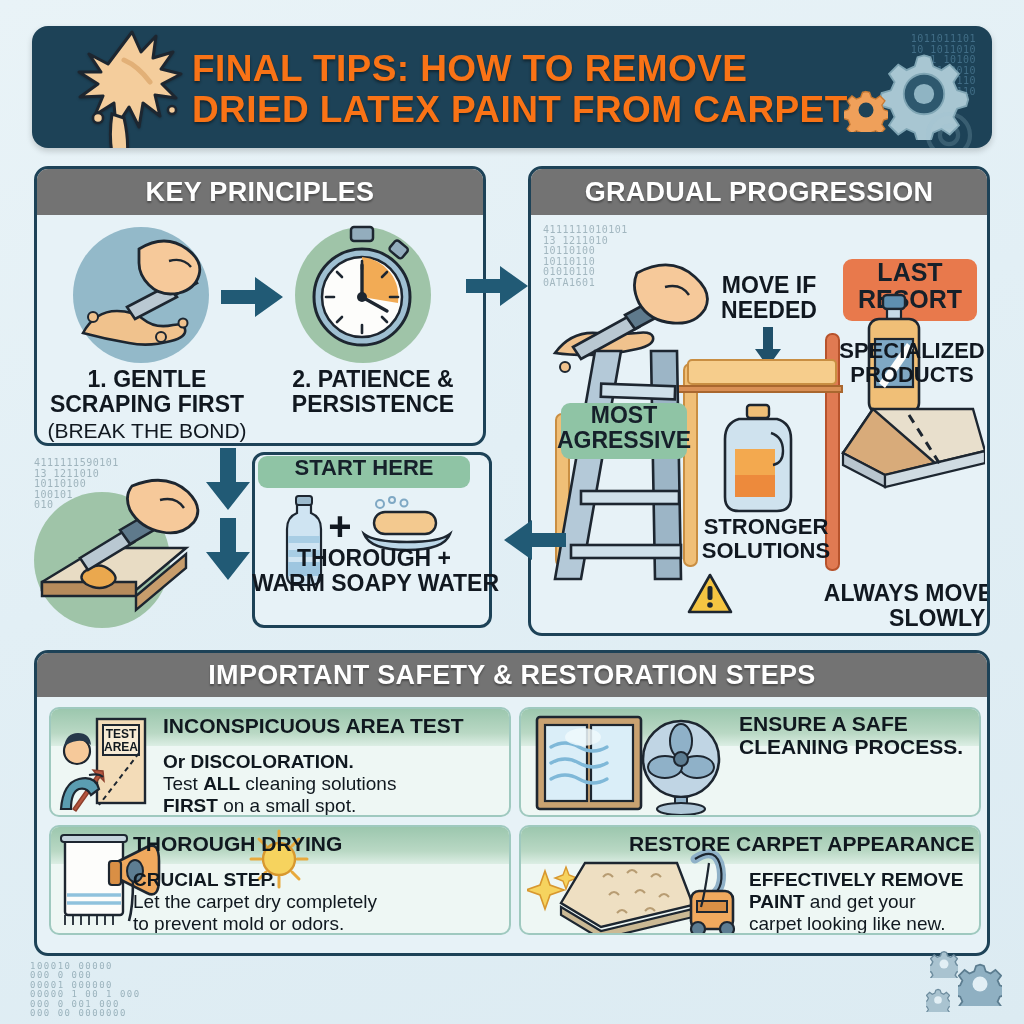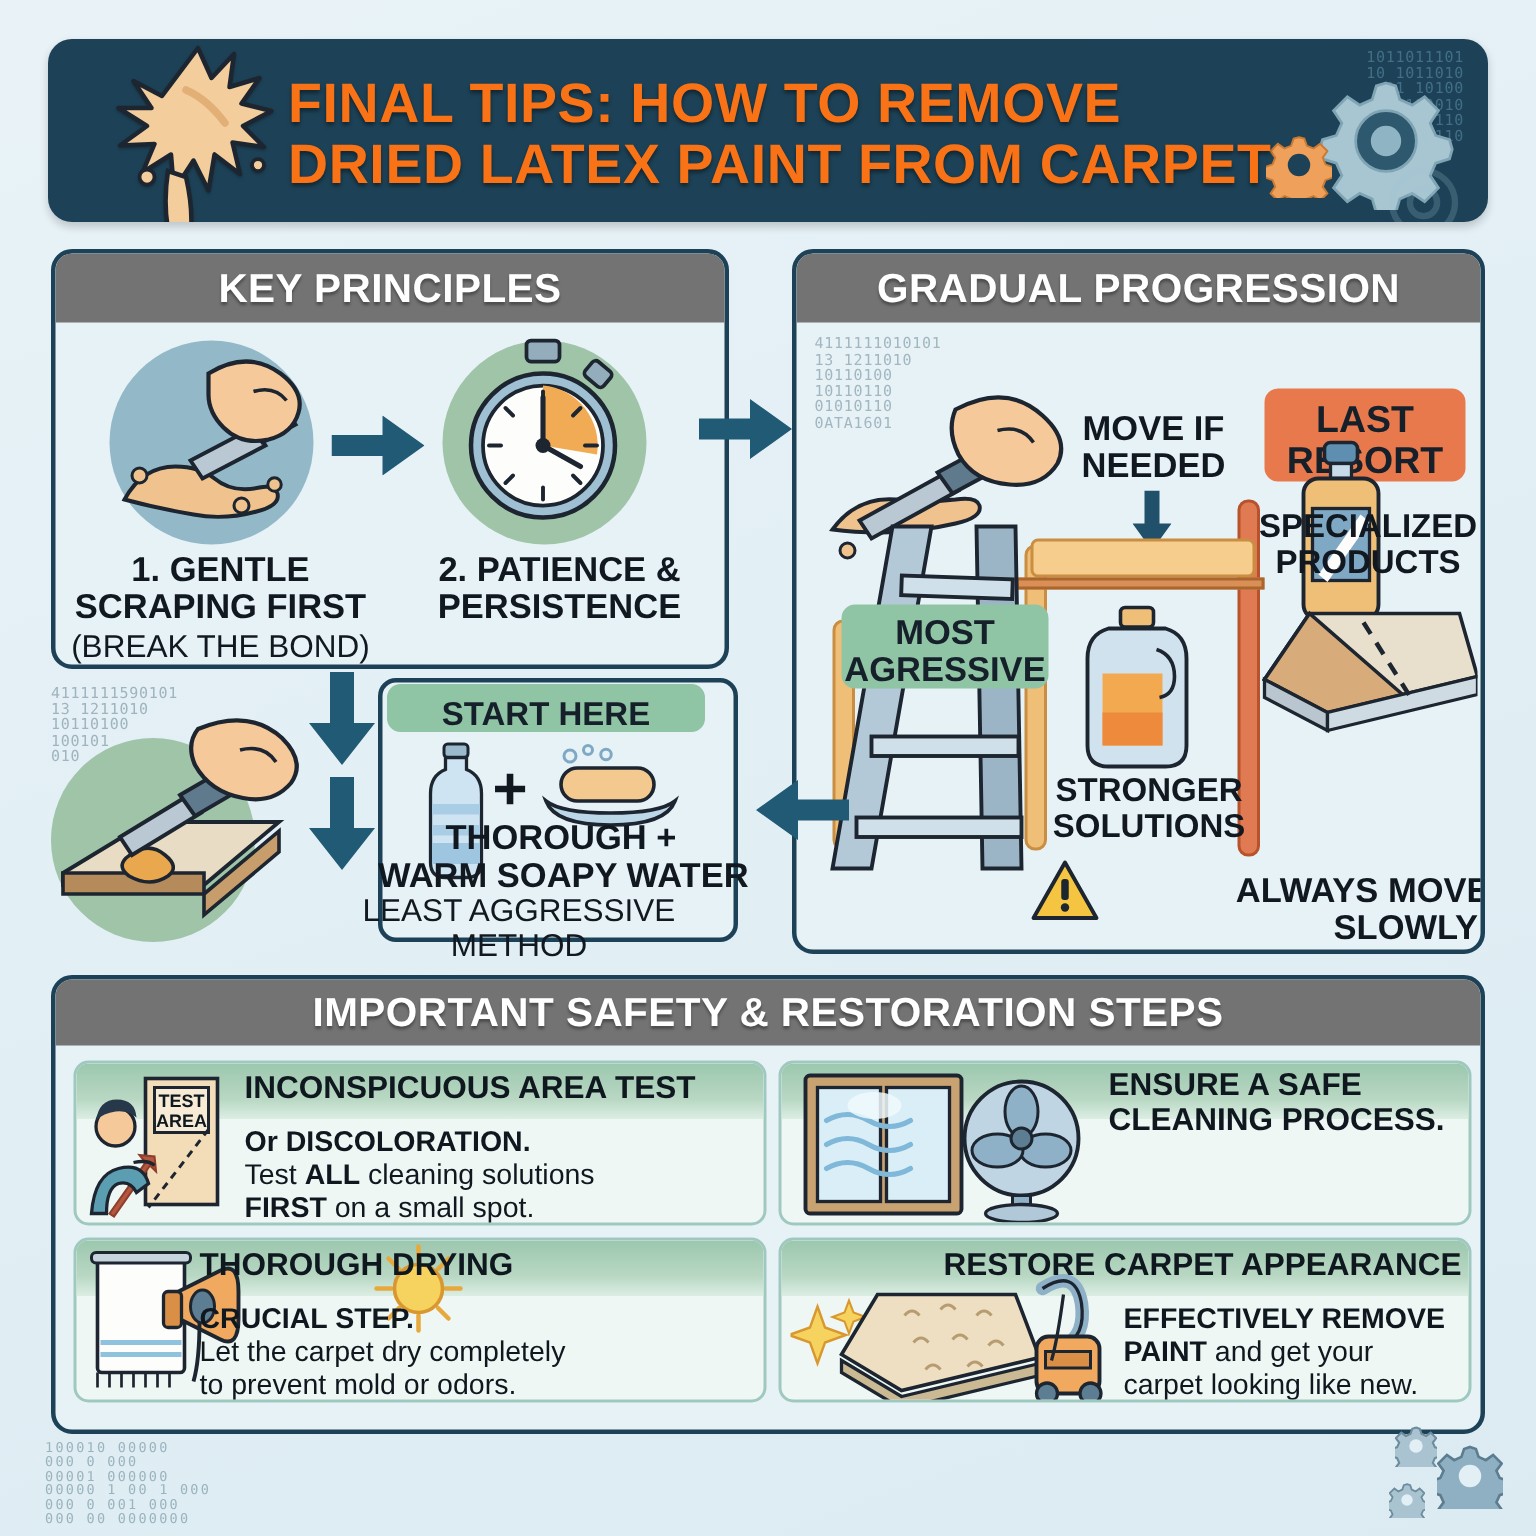--- a/index.html
+++ b/index.html
@@ -75,21 +75,21 @@
 
   
   .gear { position: absolute; }
 
   
   .arrow { position: absolute; }
 
   
   .badge {
     position: absolute;
-    display: flex; align-items: flex-end; justify-content: center;
+    display: flex; align-items: flex-start; justify-content: center;
     text-align: center;
     font-weight: bold;
     color: #16202a;
     border-radius: 9px;
     line-height: 1.08;
   }
   .badge-green { background: #8fc4a5; }
   .badge-orange { background: #e8794c; }
 
   .cap {
@@ -290,21 +290,21 @@
         <g stroke="#1d2630" stroke-width="2.6">
           <path d="M52 6 l26 0 -40 228 -26 0z" fill="#b4c9d8"></path>
           <path d="M108 6 l26 0 4 228 -26 0z" fill="#9cb5c6"></path>
           <rect x="58" y="40" width="74" height="13" fill="#cfe0ea" transform="rotate(2 95 46)"></rect>
           <rect x="48" y="92" width="86" height="13" fill="#cfe0ea" transform="rotate(1 91 98)"></rect>
           <rect x="38" y="146" width="98" height="13" fill="#cfe0ea"></rect>
           <rect x="28" y="200" width="110" height="13" fill="#cfe0ea"></rect>
         </g>
       </svg>
 
-      <div class="badge badge-green" style="left:30px; top:188px; width:138px; height:56px; font-size:23px;">
+      <div class="badge badge-green" style="left:30px; top:188px; width:126px; height:56px; font-size:23px;">
         <div>
           <span>MOST</span><br>
           <span>AGRESSIVE</span>
         </div>
       </div>
 
       <svg width="78" height="116" viewBox="0 0 78 116" style="position:absolute; left:188px; top:188px;">
         <rect x="28" y="2" width="22" height="13" rx="3" fill="#f0bf77" stroke="#1d2630" stroke-width="2.4"></rect>
         <path d="M20 16 h38 q14 4 14 20 v58 q0 14-14 14 h-38 q-14 0-14-14 v-58 q0-16 14-20z" fill="#cfe2ee" stroke="#1d2630" stroke-width="2.6"></path>
         <path d="M16 46 h40 v48 h-40z" fill="#f3a94f"></path>
@@ -390,21 +390,20 @@
     <circle cx="32" cy="4" r="3" fill="none" stroke="#7fa8c4" stroke-width="2"></circle>
     <circle cx="44" cy="7" r="3.5" fill="none" stroke="#7fa8c4" stroke-width="2"></circle>
     <rect x="14" y="16" width="62" height="22" rx="11" fill="#f3c98f" stroke="#1d2630" stroke-width="2.4"></rect>
     <path d="M4 38 q6 16 43 16 q37 0 43-16 q-10 8-43 8 q-33 0-43-8z" fill="#bcd7e8" stroke="#1d2630" stroke-width="2.4"></path>
   </svg>
 
   <div class="cap" style="left:252px; top:546px; width:244px; font-size:23px;">
     <span>THOROUGH +</span><br>
     <span class="nw">WARM SOAPY WATER</span>
   </div>
-  <div class="cap cap-light" style="left:196px; top:596px; width:300px; font-size:21px;">LEAST AGGRESSIVE METHOD</div>
 
   <svg class="arrow" width="62" height="40" viewBox="0 0 62 40" style="left:504px; top:520px;">
     <path d="M62 13 h-34 v-13 l-28 20 28 20 v-13 h34z" fill="#215a75"></path>
   </svg>
 
   <div class="panel" style="left:34px; top:650px; width:956px; height:306px;">
     <div class="panel-head" style="height:44px; line-height:44px; font-size:27px;">IMPORTANT SAFETY &amp; RESTORATION STEPS</div>
     <div class="panel-body" style="height:258px;">
 
       <div class="scell" style="left:12px; top:10px; width:462px; height:110px;">

